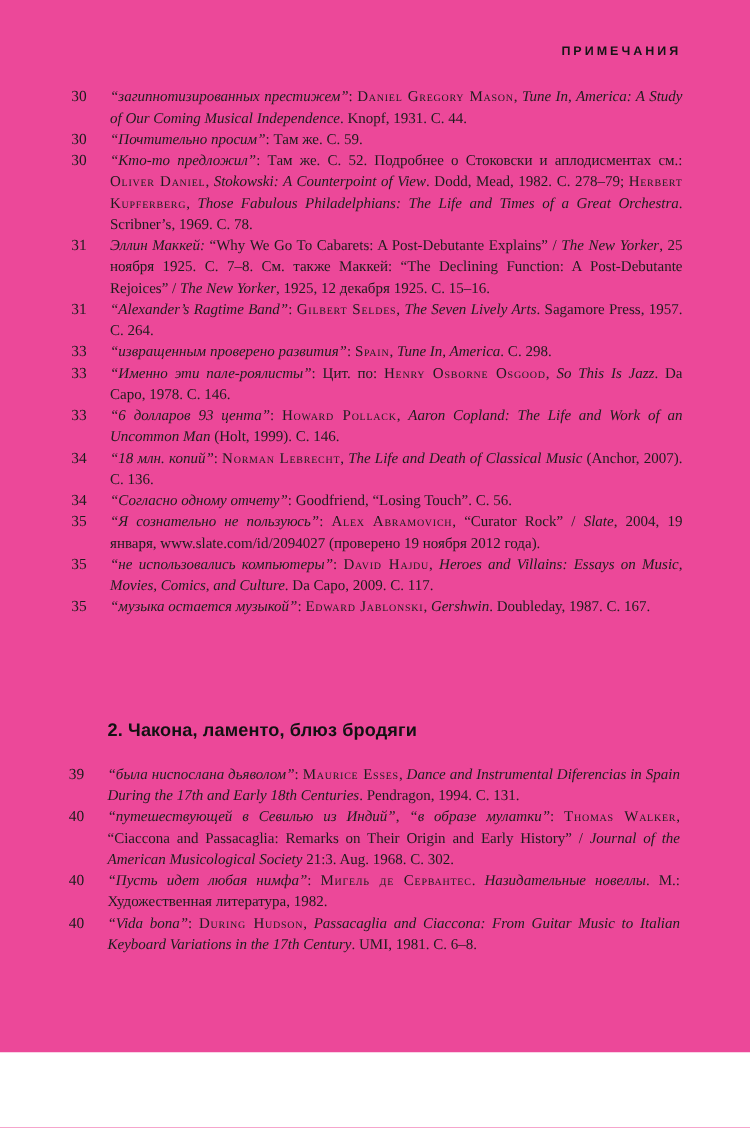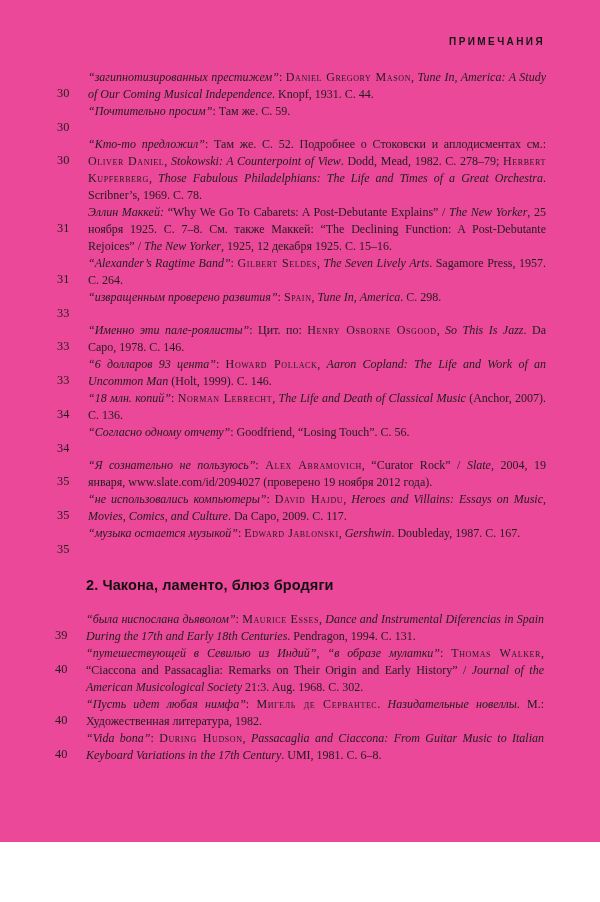--- a/index.html
+++ b/index.html
@@ -51,21 +51,20 @@
   .note-row {
     display: flex;
     align-items: flex-start;
   }
   .note-num {
     flex: none;
     width: 31px;
     font-size: 12.3px;
     line-height: 17px;
     color: #1d1d1d;
-    margin-top: 16px;
   }
   .note-text {
     flex: 1;
     text-align: justify;
     font-size: 12px;
     line-height: 17px;
     color: #1d1d1d;
   }
   .seg-n { font-style: normal; }
   .seg-i { font-style: italic; }

